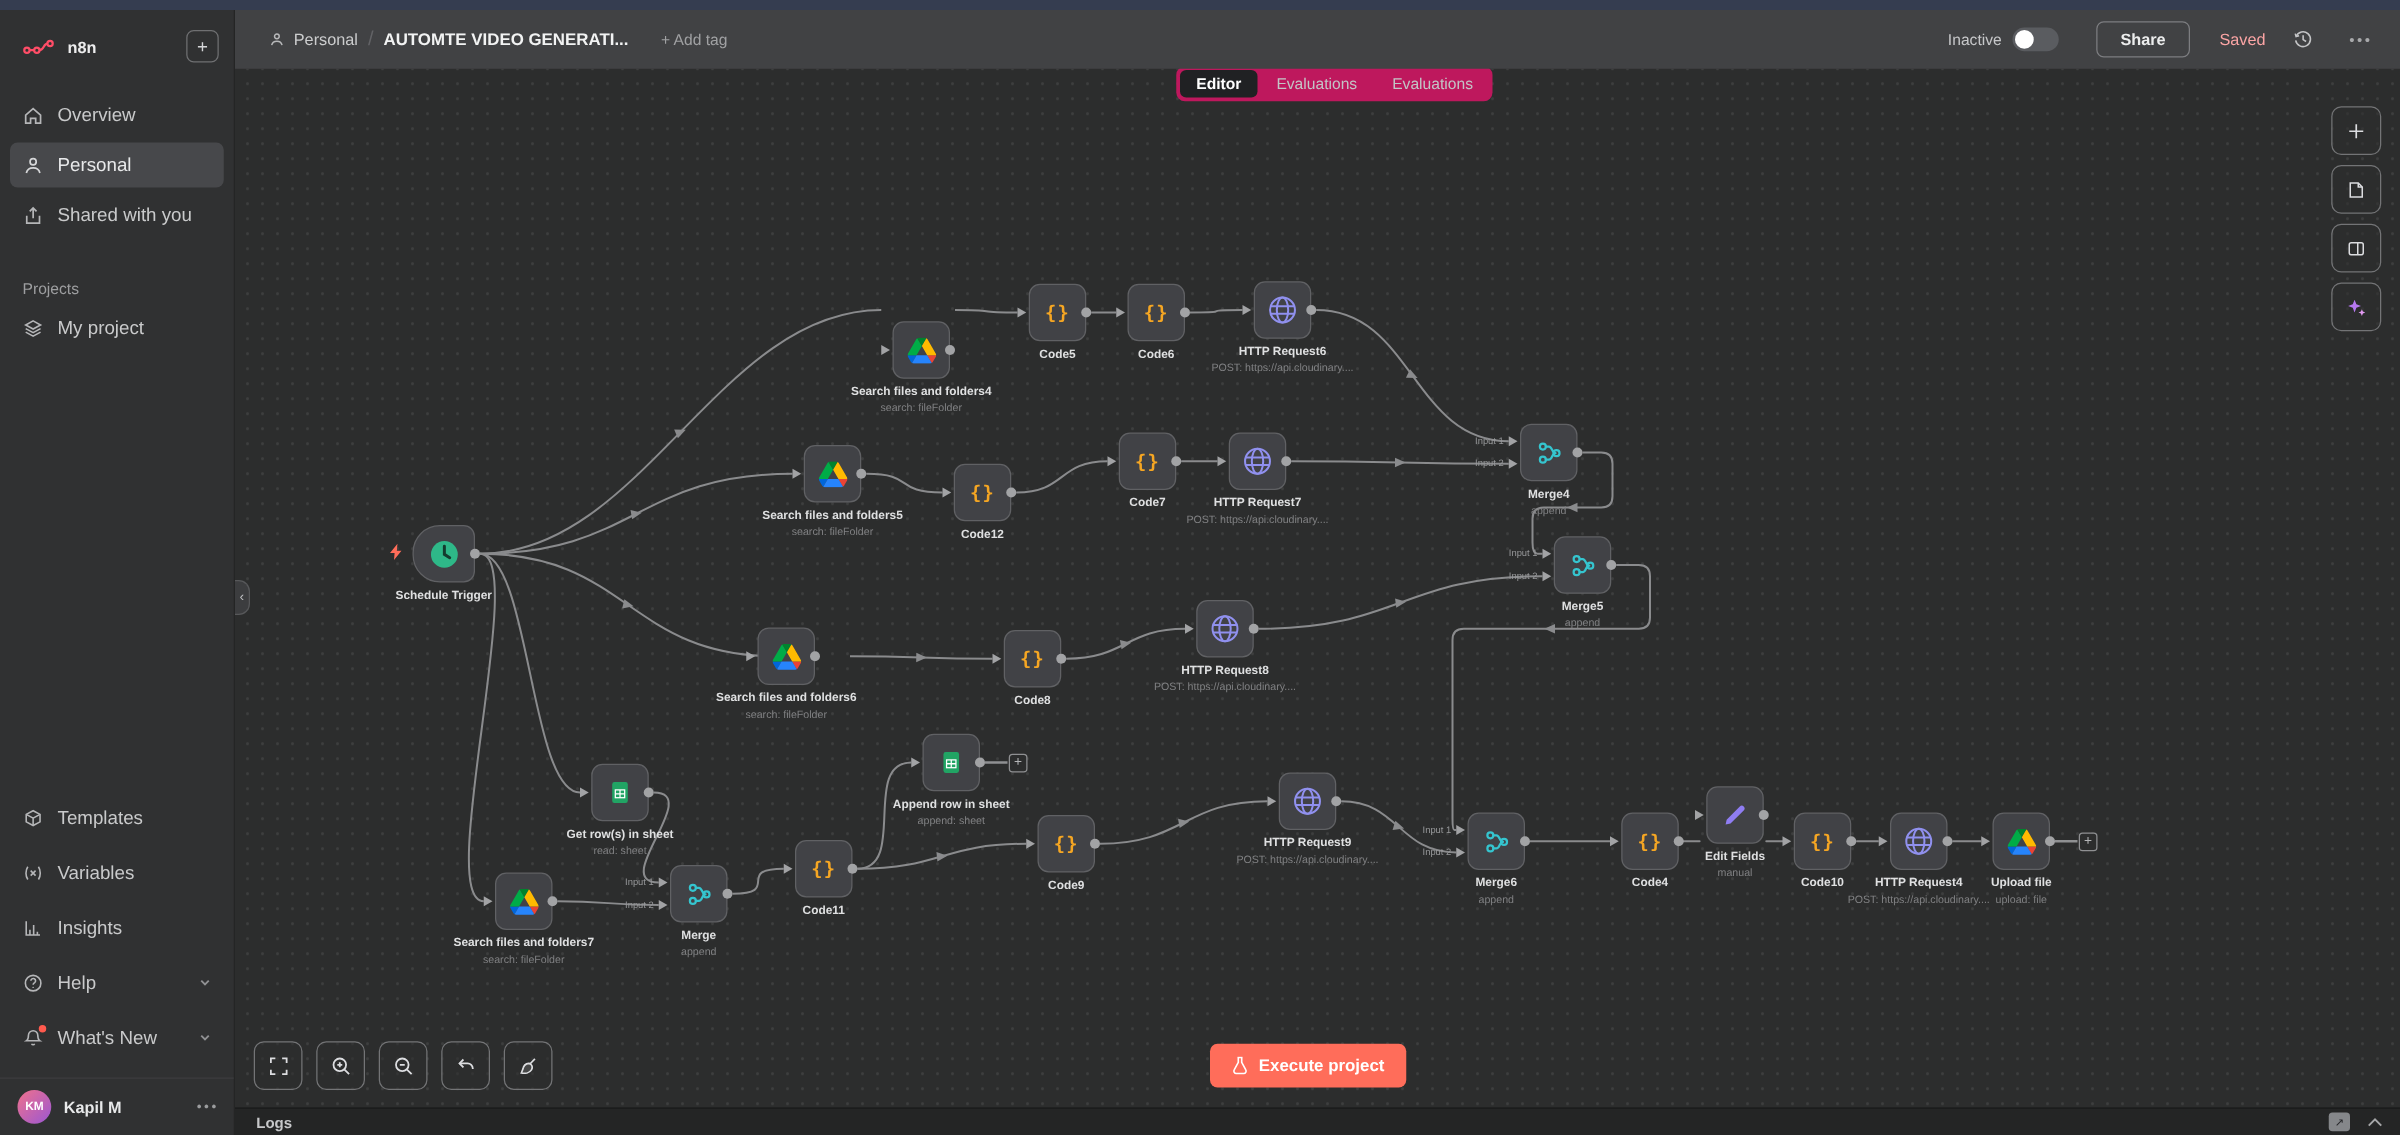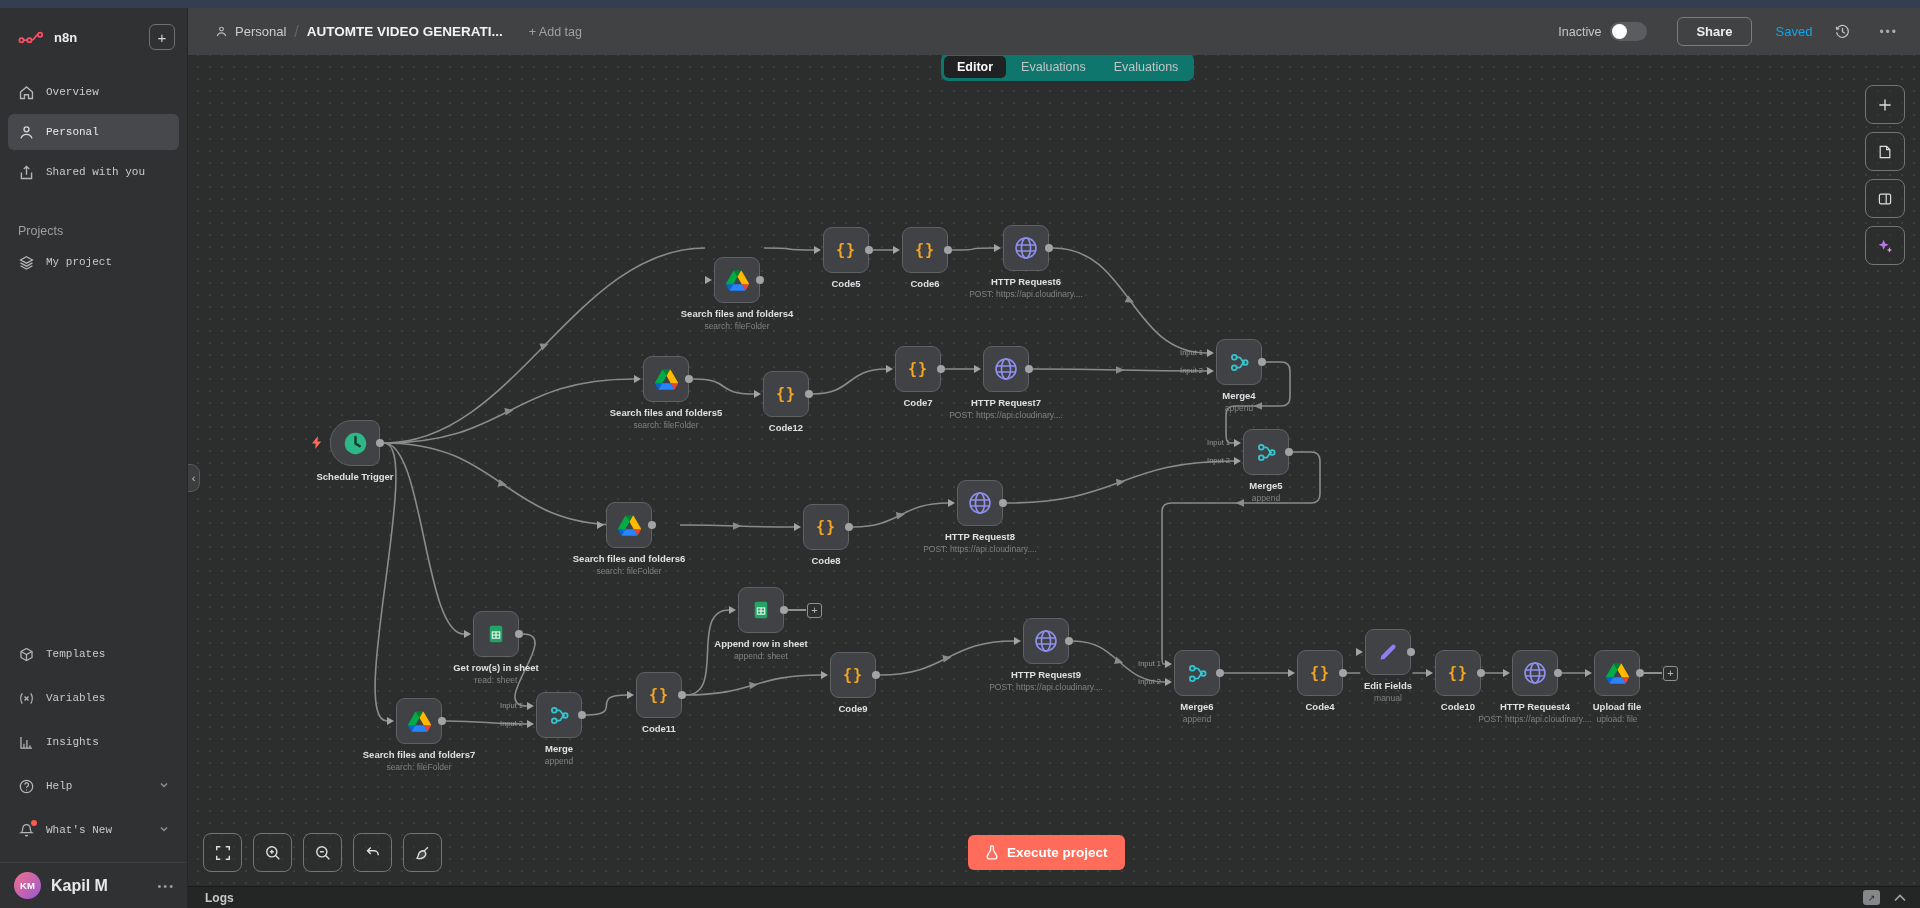--- a/index.html
+++ b/index.html
@@ -10,49 +10,49 @@
   
   .sidebar { position:absolute; top:8px; left:0; width:188px; height:900px; background:#303132;
     border-right:1px solid #242525; z-index:8; display:flex; flex-direction:column; }
   .side-head { display:flex; align-items:center; justify-content:space-between; padding:16px 12px 0 18px; }
   .logo { display:flex; align-items:center; gap:6px; }
   .logo-text { color:#ededee; font-size:13px; font-weight:700; }
   .add-wf-btn { width:26px; height:26px; border:1px solid #6f7072; border-radius:6px; color:#d5d6d8;
     display:flex; align-items:center; justify-content:center; font-size:15px; cursor:pointer; background:transparent; }
   .nav { margin-top:20px; }
   .s-item { margin:4px 8px; padding:0 10px; height:36px; border-radius:6px; display:flex; gap:11px;
-    align-items:center; color:#c9cacb; font-size:11px; cursor:pointer;font-family:Liberation Mono, monospace; }
+    align-items:center; color:#c9cacb; font-size:15px; cursor:pointer; }
   .s-item.active { background:#47484b; color:#e8e9ea; }
   .s-item svg { flex:0 0 auto; }
   .sec-label { margin:30px 0 2px 18px; color:#9d9ea0; font-size:12.5px; }
   .spacer { flex:1; }
   .chev { margin-left:auto; color:#8f9092; }
   .bell-wrap { position:relative; display:flex; }
   .red-dot { position:absolute; top:-2px; right:-2px; width:6px; height:6px; border-radius:50%; background:#ff5a4e; }
   .side-divider { border-top:1px solid #3c3d3f; margin-top:10px; }
   .user-row { display:flex; align-items:center; gap:10px; padding:9px 12px 9px 14px; }
   .avatar { width:27px; height:27px; border-radius:50%; background:linear-gradient(135deg,#f0718c,#9a57d3);
     color:#fff; font-size:9.5px; font-weight:700; display:flex; align-items:center; justify-content:center; }
-  .user-name { color:#e8e9ea; font-size:16px; font-weight:700; }
+  .user-name { color:#e8e9ea; font-size:13px; font-weight:700; }
   .dots { margin-left:auto; color:#9b9c9e; font-size:11px; letter-spacing:2px; cursor:pointer; }
 
   
   .header { position:absolute; top:8px; left:188px; width:1732px; height:47px; background:#414244;
     display:flex; align-items:center; padding:0 22px 0 27px; z-index:7; }
   .crumb { display:flex; align-items:center; gap:7px; color:#cccdce; font-size:13px; }
   .crumb-sep { color:#626366; margin:0 8px; }
   .wf-title { color:#f2f3f3; font-size:13.5px; font-weight:700; }
   .add-tag { color:#a0a1a3; font-size:12.5px; margin-left:26px; cursor:pointer; }
   .head-right { margin-left:auto; display:flex; align-items:center; }
   .inactive-lab { color:#c6c7c9; font-size:12.5px; margin-right:9px; }
   .toggle { width:37px; height:19px; border-radius:10px; background:#5a5c60; position:relative; cursor:pointer; }
   .toggle .knob { position:absolute; left:2px; top:2px; width:15px; height:15px; border-radius:50%; background:#fff; }
   .share-btn { margin-left:30px; padding:6px 18px; border:1px solid #7c7d80; border-radius:6px;
     color:#eceded; font-size:13px; font-weight:700; background:transparent; cursor:pointer; }
-  .saved-lab { color:#0ea5e9; font-size:13px; margin-left:24px; }
+  .saved-lab { color:#fca5a5; font-size:13px; margin-left:24px; }
   .hist-btn { margin-left:22px; cursor:pointer; display:flex; }
   .more-btn { margin-left:28px; color:#a8a9ab; font-size:12px; letter-spacing:2px; cursor:pointer; }
 
   
   .canvas { position:absolute; top:55px; left:188px; width:1732px; height:831px; background:#2c2d2d;
     background-image:radial-gradient(circle, #3d3e3e 1px, transparent 1.3px); background-size:12px 12px;
     background-position:4px 6px; overflow:hidden; }
   #wires { position:absolute; top:0; left:0; }
   #nodes-layer { position:absolute; top:0; left:0; width:100%; height:100%; }
   .node-wrap { position:absolute; }
@@ -66,21 +66,21 @@
   .in-arrow { position:absolute; width:0; height:0; border-top:4.5px solid transparent;
     border-bottom:4.5px solid transparent; border-left:7px solid #a2a3a5; left:-9px; }
   .out-dot { position:absolute; right:-4px; width:8px; height:8px; border-radius:50%; background:#a2a3a5; }
   .in-lab { position:absolute; left:-47px; width:34px; text-align:right; font-size:7.5px; color:#97989a; pointer-events:none; }
   .plus-line { position:absolute; right:-22px; width:18px; height:2px; background:#8f9092; }
   .plus-box { position:absolute; right:-38px; width:15px; height:15px; border:1.5px solid #8f9092; border-radius:3px;
     color:#b5b6b8; font-size:11px; line-height:12px; text-align:center; cursor:pointer; background:#2c2d2d; }
   .bolt { position:absolute; left:-18px; top:15px; }
 
   
-  .tabbar { position:absolute; left:941px; top:53px; background:#0f766e; border-radius:7px; padding:3px;
+  .tabbar { position:absolute; left:941px; top:53px; background:#be185d; border-radius:7px; padding:3px;
     display:flex; gap:2px; z-index:6; }
   .tab { padding:4px 13px; font-size:12.5px; color:#c3c4c6; border-radius:5px; cursor:pointer; }
   .tab.active { background:#202123; color:#ffffff; font-weight:700; }
 
   .ctl-group { position:absolute; left:203px; top:833px; display:flex; gap:11px; z-index:6; }
   .ctl { width:39px; height:39px; border:1px solid #737476; border-radius:8px; display:flex; align-items:center;
     justify-content:center; background:rgba(45,46,46,.55); cursor:pointer; }
 
   .exec-btn { position:absolute; left:968px; top:835px; height:35px; padding:0 17px; background:#ff6d5a;
     border:none; border-radius:6px; color:#fff; font-size:13.5px; font-weight:700; display:flex; align-items:center;

